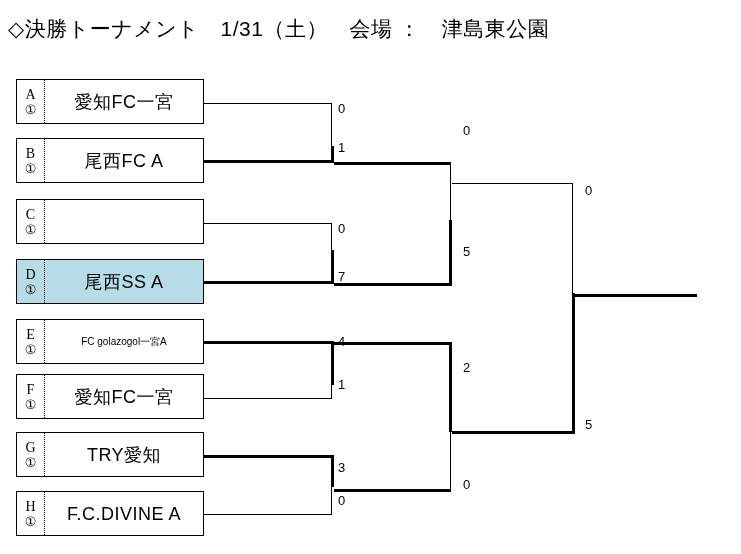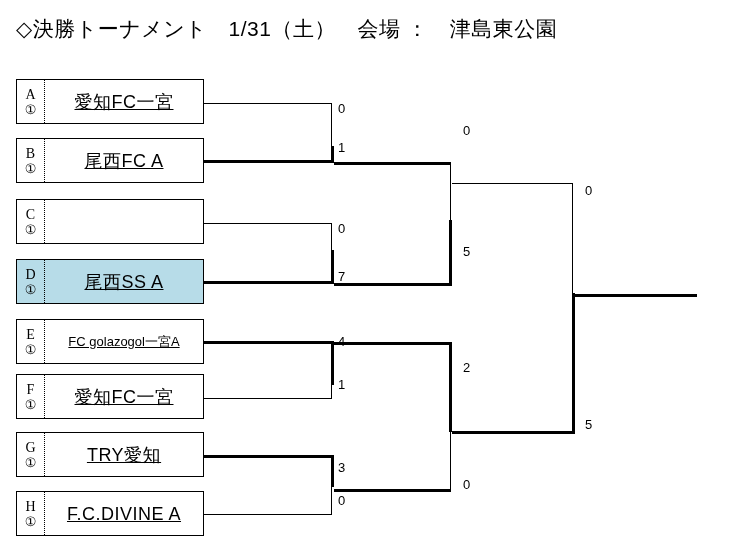--- a/index.html
+++ b/index.html
@@ -16,21 +16,21 @@
     position: relative;
     width: 741px;
     height: 554px;
     background: #ffffff;
     overflow: hidden;
   }
 
   
   #title {
     position: absolute;
-    left: 16px;
+    left: 8px;
     top: 16px;
     font-size: 21px;
     line-height: 26px;
     letter-spacing: 0.5px;
     white-space: pre;
     color: #000000;
   }
 
   
   .team-box {
@@ -72,24 +72,23 @@
     align-items: center;
     justify-content: center;
     padding: 0 3px;
   }
   .team-name {
     font-size: 18px;
     line-height: 20px;
     letter-spacing: 0.5px;
     white-space: nowrap;
     font-family: "Liberation Sans", "DejaVu Sans", sans-serif;
-    text-decoration: underline;
   }
   .team-name.small {
-    font-size: 13px;
+    font-size: 10px;
     letter-spacing: 0px;
   }
 
   
   .hline {
     position: absolute;
     background: #000000;
     height: 1px;
   }
   .hline.win {

